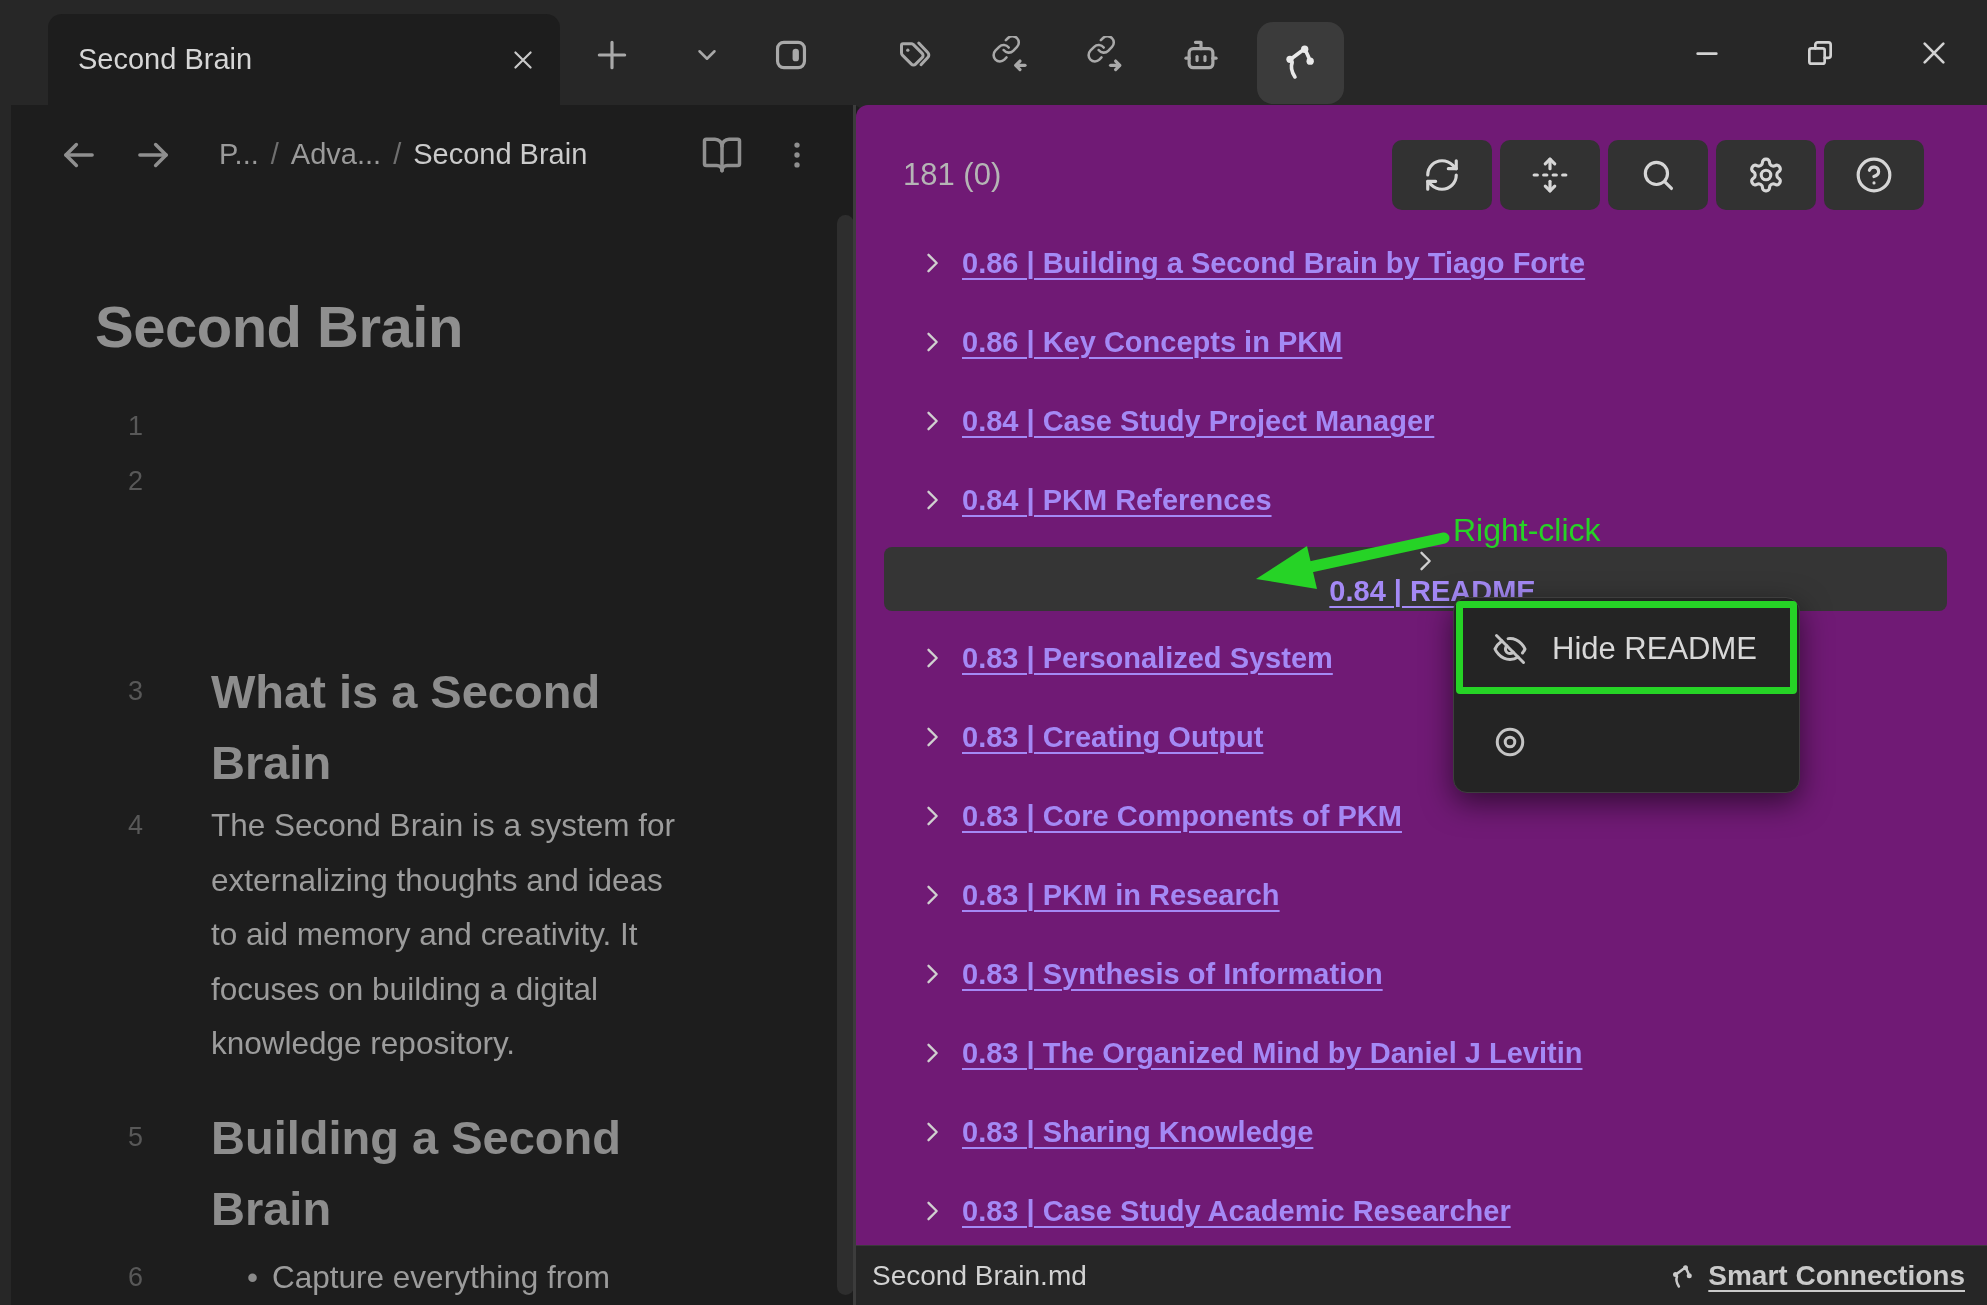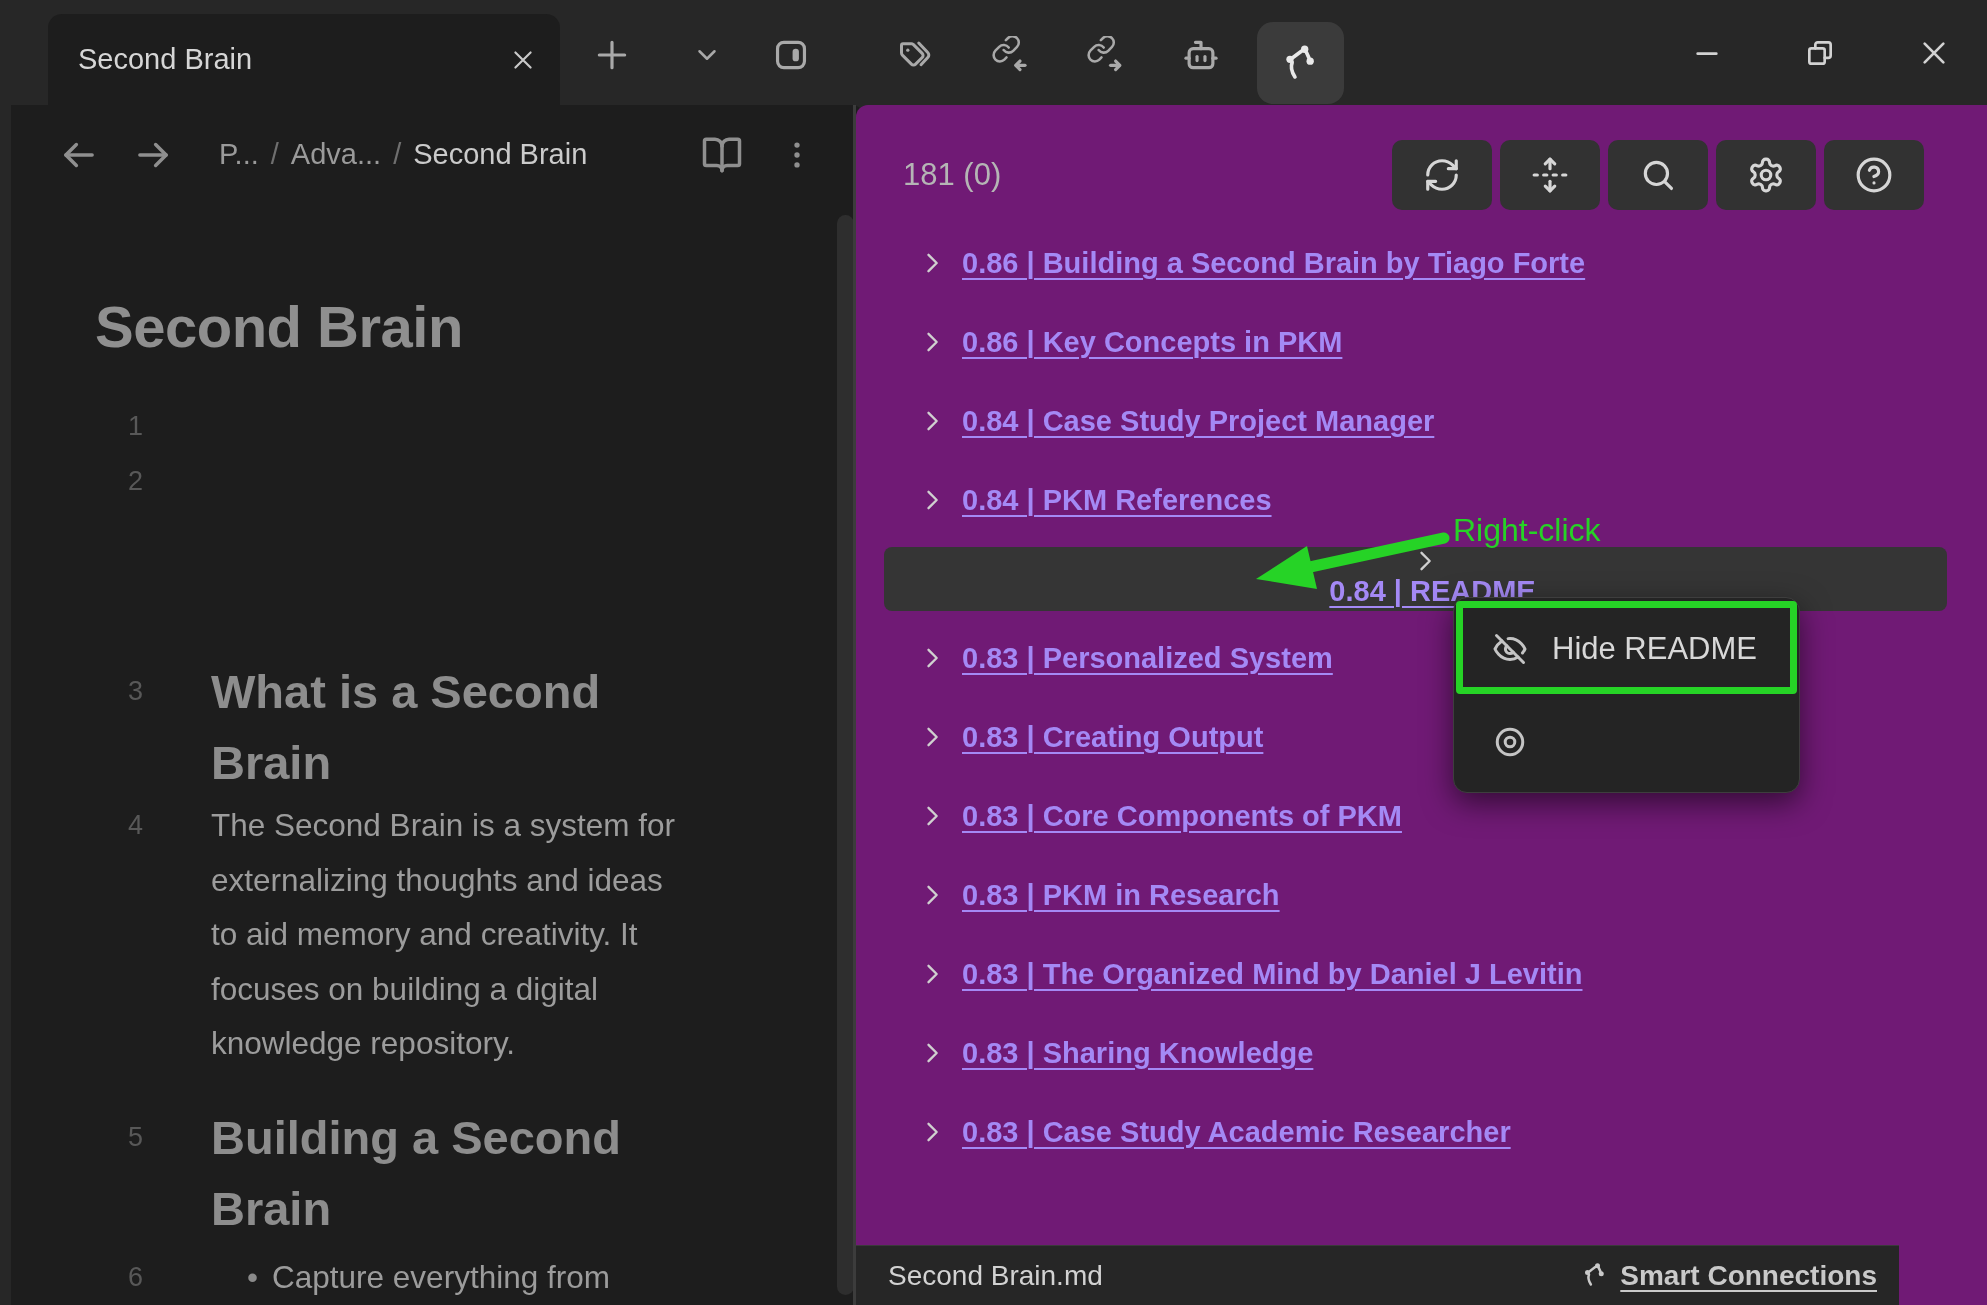--- a/index.html
+++ b/index.html
@@ -76,25 +76,25 @@
   #connections-list { position:absolute; left:0; top:126px; width:100%; }
   .result-row { height:64px; margin:0 40px 15px 28px; display:flex; align-items:center;
     padding-left:34px; border-radius:8px; }
   .result-row.hl { background:#353535;flex-direction:column; }
   .result-chevron { color:#d0d0d0; margin-right:16px; flex:none; }
   .result-link { font-size:29px; font-weight:bold; color:var(--purple,#a489f5);
     text-decoration:underline; text-decoration-thickness:2px; text-underline-offset:5px;
     cursor:pointer; white-space:nowrap; }
 
   
-  #statusbar { position:absolute; left:856px; bottom:0; width:1043px; height:60px;
+  #statusbar { position:absolute; left:856px; bottom:0; width:1131px; height:60px;
     background:#262626; border-top:1px solid #3a3a3a;
-    display:flex; align-items:center; justify-content:space-between; padding:0 22px 0 32px; }
+    display:flex; align-items:center; justify-content:space-between; padding:0 22px 0 16px; }
   #status-file { font-size:28px; color:#d2d2d2; }
-  #status-plugin { display:flex; align-items:flex-start; gap:10px; color:#c9c9c9; }
+  #status-plugin { display:flex; align-items:flex-end; gap:10px; color:#c9c9c9; }
   #status-plugin-label { font-size:28px; font-weight:bold; text-decoration:underline;
     text-underline-offset:5px; }
 
   
   #context-menu { position:absolute; left:1453px; top:597px; width:347px; height:196px;
     background:#242424; border:1px solid #3e3e3e; border-radius:14px;
     box-shadow:0 10px 30px rgba(0,0,0,.55); z-index:20; padding-top:4px; }
   .menu-item { height:93px; display:flex; align-items:center; padding-left:38px; gap:24px;
     color:#d8d8d8; font-size:31px; }
   .menu-ico { color:#c4c4c4; flex:none; }
@@ -364,20 +364,26 @@
     <a class="result-link">0.83 | Core Components of PKM</a>
   </div>
 
   <div class="result-row">
     <svg class="ic result-chevron" width="28" height="28" viewBox="0 0 24 24" stroke-width="2.4">
             <path d="m9 5 7 7-7 7"></path>
           </svg>
     <a class="result-link">0.83 | PKM in Research</a>
   </div>
 
+  <div class="result-row">
+    <svg class="ic result-chevron" width="28" height="28" viewBox="0 0 24 24" stroke-width="2.4">
+            <path d="m9 5 7 7-7 7"></path>
+          </svg>
+    <a class="result-link">0.83 | Synthesis of Information</a>
+  </div>
 
   <div class="result-row">
     <svg class="ic result-chevron" width="28" height="28" viewBox="0 0 24 24" stroke-width="2.4">
             <path d="m9 5 7 7-7 7"></path>
           </svg>
     <a class="result-link">0.83 | The Organized Mind by Daniel J Levitin</a>
   </div>
 
   <div class="result-row">
     <svg class="ic result-chevron" width="28" height="28" viewBox="0 0 24 24" stroke-width="2.4">

